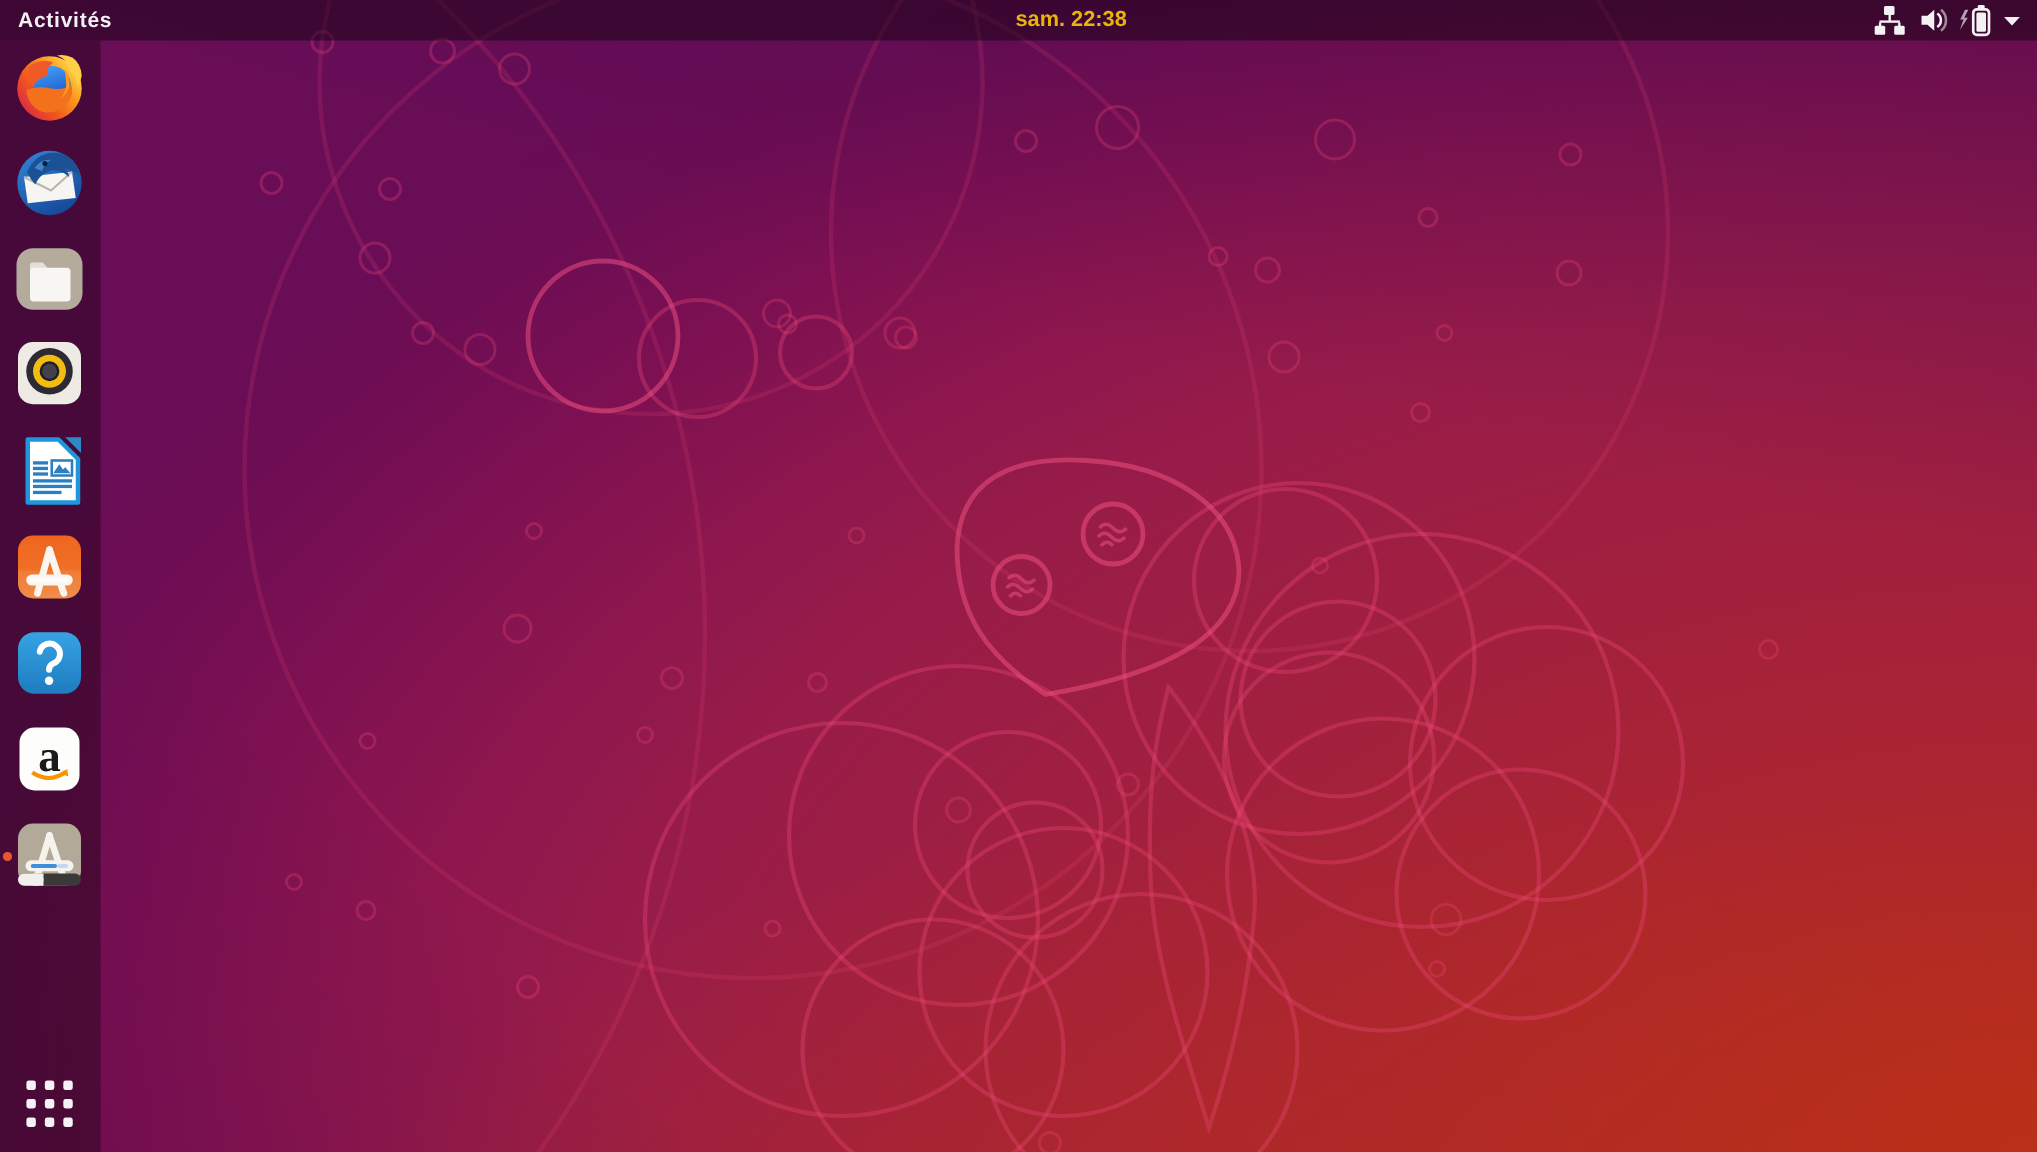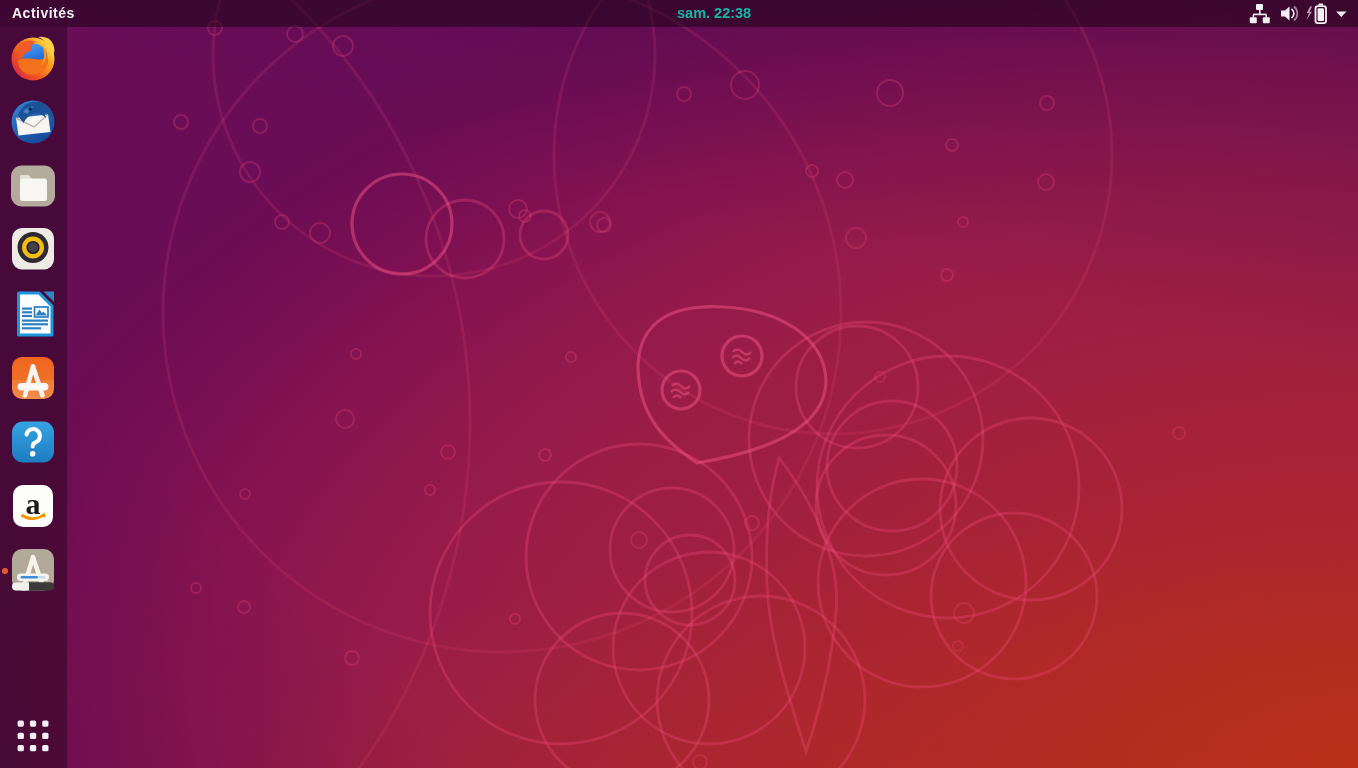--- a/index.html
+++ b/index.html
@@ -4,21 +4,21 @@
 <style>
   html,body{margin:0;padding:0;width:1358px;height:768px;overflow:hidden;
     font-family:"Liberation Sans",sans-serif;background:#8c1247;}
   #stage{position:relative;width:1358px;height:768px;overflow:hidden;}
   #wall{position:absolute;left:0;top:0;}
   #topbar{position:absolute;left:0;top:0;width:1358px;height:27px;
     background:rgba(15,3,12,0.47);}
   #activ{position:absolute;left:12px;top:0;height:27px;line-height:27px;
     color:#f4f1f4;font-size:14px;font-weight:bold;letter-spacing:0.5px;}
   #clock{position:absolute;left:677px;top:0;height:14px;line-height:27px;
-    color:#14b8a6;font-size:14.5px;font-weight:bold;}
+    color:#eab308;font-size:14.5px;font-weight:bold;}
   #tray{position:absolute;right:8px;top:0;height:27px;}
   #dock{position:absolute;left:0;top:27px;width:67px;height:741px;
     background:rgba(20,5,15,0.40);}
   .dicon{position:absolute;left:9px;width:48px;height:48px;}
   #trashwrap{position:absolute;left:95px;top:47px;width:76px;text-align:center;}
   #trashlabel{margin-top:3px;color:#ffffff;font-size:14.5px;letter-spacing:0.6px;
     text-shadow:0 1px 2px rgba(0,0,0,0.55);}
 </style>
 </head>
 <body>

